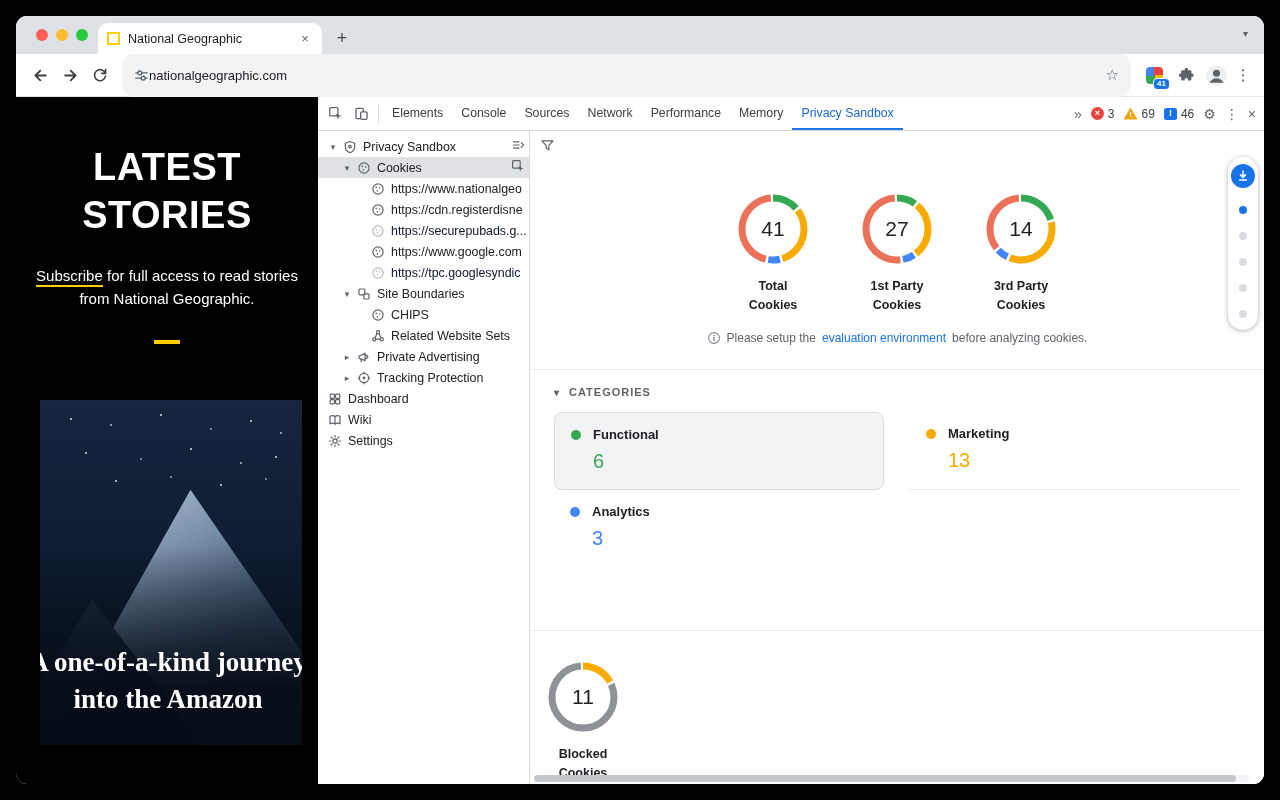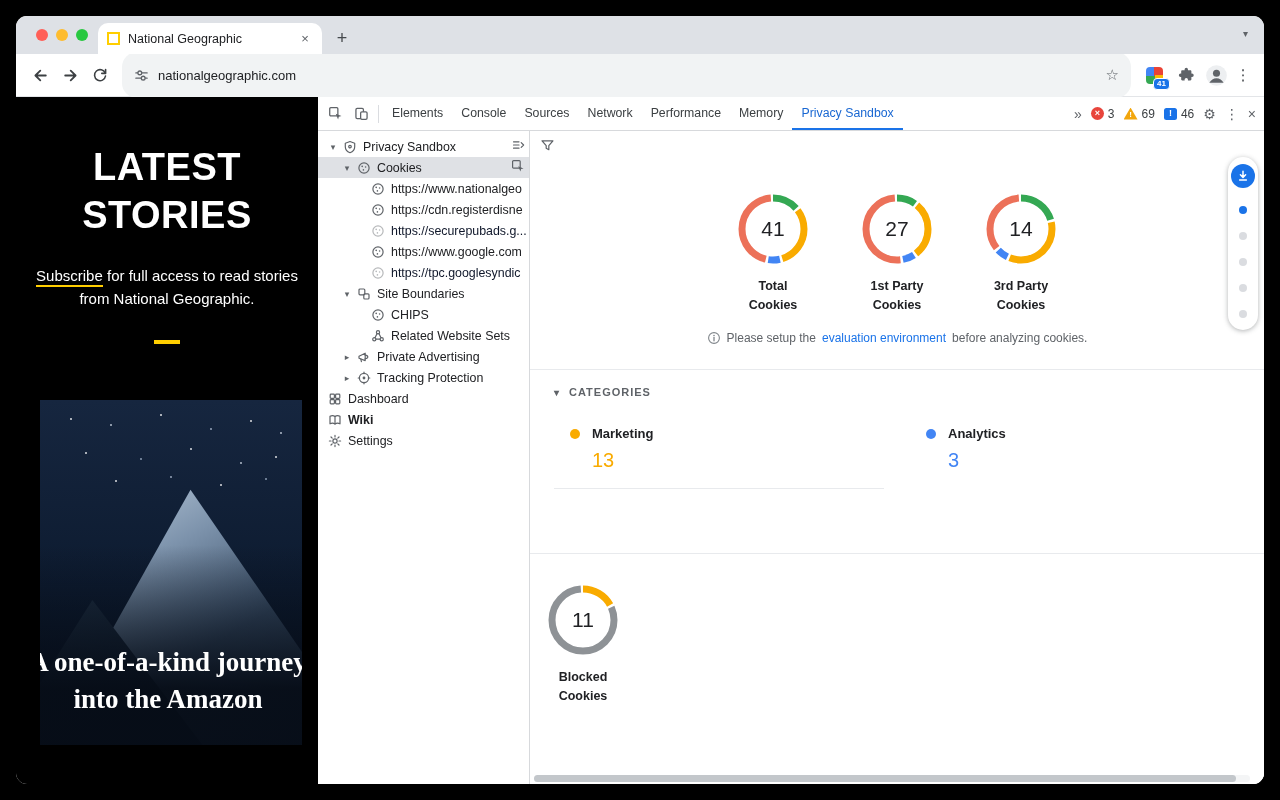--- a/index.html
+++ b/index.html
@@ -13,21 +13,21 @@
 .light.red{background:#ff5f57}.light.yellow{background:#febc2e}.light.green{background:#28c840}
 .tab{margin-left:82px;width:224px;height:31px;background:#fff;border-radius:10px 10px 0 0;display:flex;align-items:center;padding:0 9px;gap:8px;font-size:12.5px;color:#202124}
 .tab-fav{width:13px;height:13px;border:2.5px solid #ffce00;flex-shrink:0}
 .tab-title{flex:1;white-space:nowrap;overflow:hidden}
 .tab-close{color:#5f6368;font-size:13px;width:16px;height:16px;line-height:16px;text-align:center;border-radius:50%}
 .newtab{width:28px;height:28px;margin:0 0 2px 6px;display:flex;align-items:center;justify-content:center;font-size:18px;color:#45494d}
 .tab-search{position:absolute;right:16px;top:12px;color:#5f6368;font-size:10px}
 
 .toolbar{height:43px;background:#fff;display:flex;align-items:center;padding:0 10px;gap:2px;border-bottom:1px solid #e3e5e8;flex-shrink:0}
 .navbtn{width:28px;height:28px;border-radius:50%;display:flex;align-items:center;justify-content:center;flex-shrink:0}
-.omnibox{flex:1;height:46px;background:#f1f3f4;border-radius:15px;display:flex;align-items:center;padding:0 12px;gap:9px;margin:0 6px;min-width:0}
+.omnibox{flex:1;height:46px;background:#f1f3f4;border-radius:15px;display:flex;align-items:center;padding:0 12px;margin:0 6px;min-width:0}
 .url{font-size:13px;color:#202124;flex:1;white-space:nowrap;overflow:hidden}
 .star{color:#5f6368;font-size:15px}
 .ext{position:relative;width:17px;height:17px;border-radius:4px;background:conic-gradient(#ea4335 0 25%,#fbbc04 0 50%,#34a853 0 75%,#4285f4 0);margin:0 7px;flex-shrink:0}
 .ext-badge{position:absolute;right:-7px;bottom:-6px;background:#1a73e8;color:#fff;font-size:8px;font-weight:700;padding:1px 3px;border-radius:4px;border:1px solid #fff;line-height:1}
 .kebab{font-size:15px;color:#45494d;width:22px;text-align:center}
 
 .content{flex:1;display:flex;min-height:0}
 .site{width:302px;background:#000;position:relative;overflow:hidden;flex-shrink:0}
 .devtools{flex:1;background:#fff;display:flex;flex-direction:column;min-width:0}
 
@@ -382,21 +382,21 @@
               <span class="ticon">
                 <svg width="14" height="14" viewBox="0 0 14 14" fill="none" stroke="#5f6368" stroke-width="1.2" stroke-linecap="round" stroke-linejoin="round">
                   <rect x="2.2" y="2.2" width="4.2" height="4.2" rx="0.8"></rect>
                   <rect x="7.6" y="2.2" width="4.2" height="4.2" rx="0.8"></rect>
                   <rect x="2.2" y="7.6" width="4.2" height="4.2" rx="0.8"></rect>
                   <rect x="7.6" y="7.6" width="4.2" height="4.2" rx="0.8"></rect>
                 </svg>
               </span>
               <span class="tlabel">Dashboard</span>
             </div>
-            <div class="tree-row" style="padding-left: 10px; font-weight: bold;">
+            <div class="tree-row" style="padding-left: 10px;">
               <span class="ticon">
                 <svg width="14" height="14" viewBox="0 0 14 14" fill="none" stroke="#5f6368" stroke-width="1.2" stroke-linecap="round" stroke-linejoin="round">
                   <path d="M2 3.2C3.5 2.4 5.6 2.4 7 3.4C8.4 2.4 10.5 2.4 12 3.2V10.8C10.5 10 8.4 10 7 11C5.6 10 3.5 10 2 10.8Z"></path>
                   <path d="M7 3.4V11"></path>
                 </svg>
               </span>
               <span class="tlabel">Wiki</span>
             </div>
             <div class="tree-row" style="padding-left: 10px;">
               <span class="ticon">
@@ -473,20 +473,27 @@
               <span class="nlink">evaluation environment</span>
               <span> before analyzing cookies.</span>
           </div>
 
           <div class="section">
             <div class="cat-header">
               <span class="cat-chevron">▾</span>
               <span>CATEGORIES</span>
             </div>
             <div class="cat-grid">
+              <div class="cat-cell highlight">
+                <div class="cat-top">
+                    <span class="cat-dot" style="background-color: rgb(52, 168, 83);"></span>
+                    <span class="cat-name">Functional</span>
+                  </div>
+                <div class="cat-count" style="color: rgb(52, 168, 83);">6</div>
+              </div>
               <div class="cat-cell">
                 <div class="cat-top">
                     <span class="cat-dot" style="background-color: rgb(249, 171, 0);"></span>
                     <span class="cat-name">Marketing</span>
                   </div>
                 <div class="cat-count" style="color: rgb(249, 171, 0);">13</div>
               </div>
               <div class="cat-cell plain">
                 <div class="cat-top">
                     <span class="cat-dot" style="background-color: rgb(66, 133, 244);"></span>

